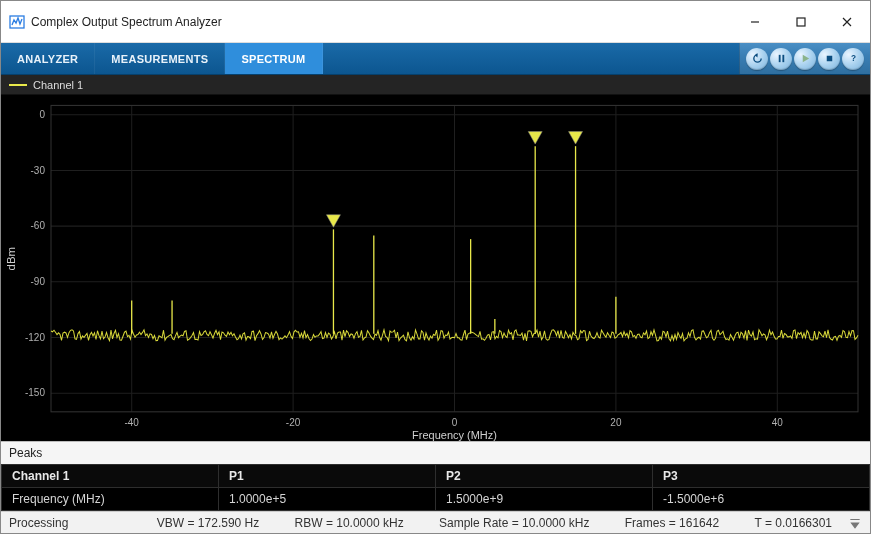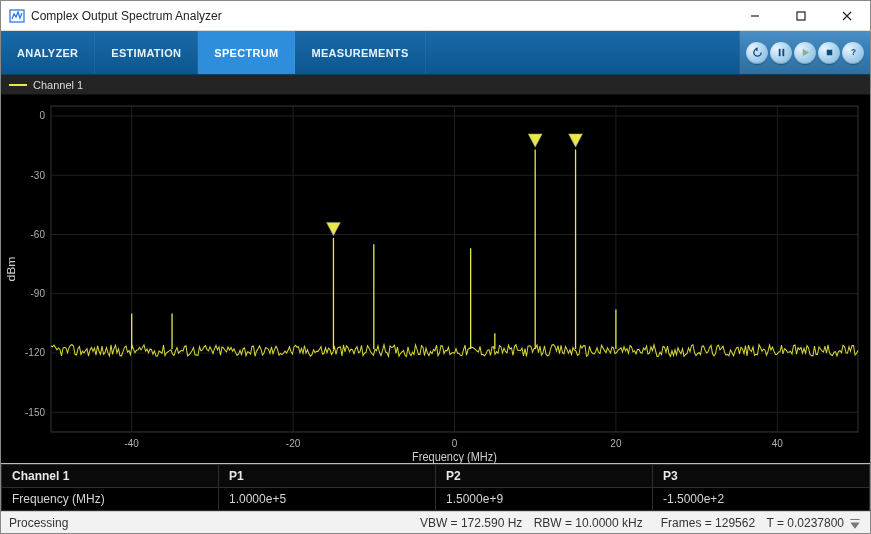--- a/index.html
+++ b/index.html
@@ -9,41 +9,41 @@
     background: #fff;
     width: 871px;
     height: 534px;
     overflow: hidden;
     display: flex;
     flex-direction: column;
     border: 1px solid #888;
   }
   
   .titlebar {
-    height: 30px;
+    height: 42px;
     background: #fff;
     display: flex;
     align-items: center;
     padding-left: 8px;
     border-bottom: 1px solid #ddd;
   }
   .titlebar .app-icon {
     width: 16px; height: 16px; margin-right: 6px;
     display:flex;align-items:center;justify-content:center;
   }
   .titlebar .title { flex: 1; font-size: 12px; color: #222; }
   .win-controls { display: flex; }
   .win-btn {
     width: 46px; height: 30px;
     display: flex; align-items: center; justify-content: center;
     color: #333;
   }
   
   .toolstrip {
-    height: 44px;
+    height: 32px;
     background: linear-gradient(#1a6aa8,#0c5690);
     display: flex;
     align-items: stretch;
     border-bottom:1px solid #06406c;
   }
   .tab {
     padding: 0 16px;
     display: flex; align-items: center;
     color: #e8f2fa;
     font-size: 11px;
@@ -103,21 +103,21 @@
     text-align:left; padding:4px 10px;
     border:1px solid #2e2e2e;
     font-weight:normal;
   }
   .peaks-table th { background:#0a0a0a; color:#e8e8e8; font-weight:700; font-size:12px;}
   
   .statusbar {
     height:22px; background:#f2f2f2; border-top:1px solid #ccc;
     display:flex; align-items:center;
     padding:0 8px; font-size:12px; color:#333;
-    gap:4px;
+    gap:16px;
   }
   .statusbar .sp { flex:1; }
   .drop-icon {
     width:14px;height:14px;
     display:flex;align-items:center;justify-content:center;
     color:#666; cursor:pointer;
   }
 </style>
 </head>
 <body>
@@ -144,23 +144,22 @@
     <div class="win-btn close">
       <svg width="10" height="10" viewBox="0 0 10 10">
           <path d="M1 1 L9 9 M9 1 L1 9" stroke="#222" stroke-width="1.2"></path>
         </svg>
     </div>
   </div>
 </div>
 
 <div class="toolstrip">
   <div class="tab">ANALYZER</div>
-  <div class="tab">ESTIMATION</div>
+  <div class="tab">MEASUREMENTS</div>
   <div class="tab active">SPECTRUM</div>
-  <div class="tab">MEASUREMENTS</div>
   <div class="tool-spacer"></div>
   <div class="tool-right">
     <div class="round-btn">
       <svg viewBox="0 0 12 12">
           <path d="M6 2 A4 4 0 1 0 10 6" fill="none" stroke="#0b4d80" stroke-width="1.5"></path>
           <path d="M6 0 L3 2.5 L6 5 Z" fill="#0b4d80"></path>
         </svg>
     </div>
     <div class="round-btn">
       <svg viewBox="0 0 12 12">
@@ -228,44 +227,45 @@
       <line class="peak-line" x1="493.85" x2="493.85" y1="229.16363636363639" y2="214.90909090909093"></line>
       <line class="peak-line" x1="534.2" x2="534.2" y1="229.16363636363639" y2="49.09665454545454"></line>
       <path class="marker-tri" d="M527.2 35.09665454545454 L541.2 35.09665454545454 L534.2 47.09665454545454 Z"></path>
       <line class="peak-line" x1="574.5500000000001" x2="574.5500000000001" y1="229.16363636363639" y2="49.09665454545454"></line>
       <path class="marker-tri" d="M567.5500000000001 35.09665454545454 L581.5500000000001 35.09665454545454 L574.5500000000001 47.09665454545454 Z"></path>
       <line class="peak-line" x1="614.9" x2="614.9" y1="229.16363636363639" y2="193.52727272727273"></line>
     </svg>
 </div>
 
 <div class="peaks-panel">
+  <div class="peaks-title">Peaks</div>
   <table class="peaks-table">
     <tbody>
         <tr>
       <th style="width:25%">Channel 1</th>
       <th style="width:25%">P1</th>
       <th style="width:25%">P2</th>
       <th style="width:25%">P3</th>
     </tr>
     <tr>
       <td>Frequency (MHz)</td>
       <td>1.0000e+5</td>
       <td>1.5000e+9</td>
-      <td>-1.5000e+2</td>
+      <td>-1.5000e+6</td>
     </tr>
   </tbody>
     </table>
 </div>
 
 <div class="statusbar">
   <span>Processing</span>
   <span class="sp"></span>
   <span>VBW = 172.590 Hz</span>&nbsp;
   <span>RBW = 10.0000 kHz</span>&nbsp;
-  &nbsp;
-  <span>Frames = 129562</span>&nbsp;
-  <span>T = 0.0237800</span>
+  <span>Sample Rate = 10.0000 kHz</span>&nbsp;
+  <span>Frames = 161642</span>&nbsp;
+  <span>T = 0.0166301</span>
   <span class="drop-icon">
     <svg viewBox="0 0 12 12">
         <path d="M2 3 H10 M3 6 H9 L6 10 Z" fill="#777" stroke="#777" stroke-width="1"></path>
       </svg>
   </span>
 </div>
 
 </body></html>

